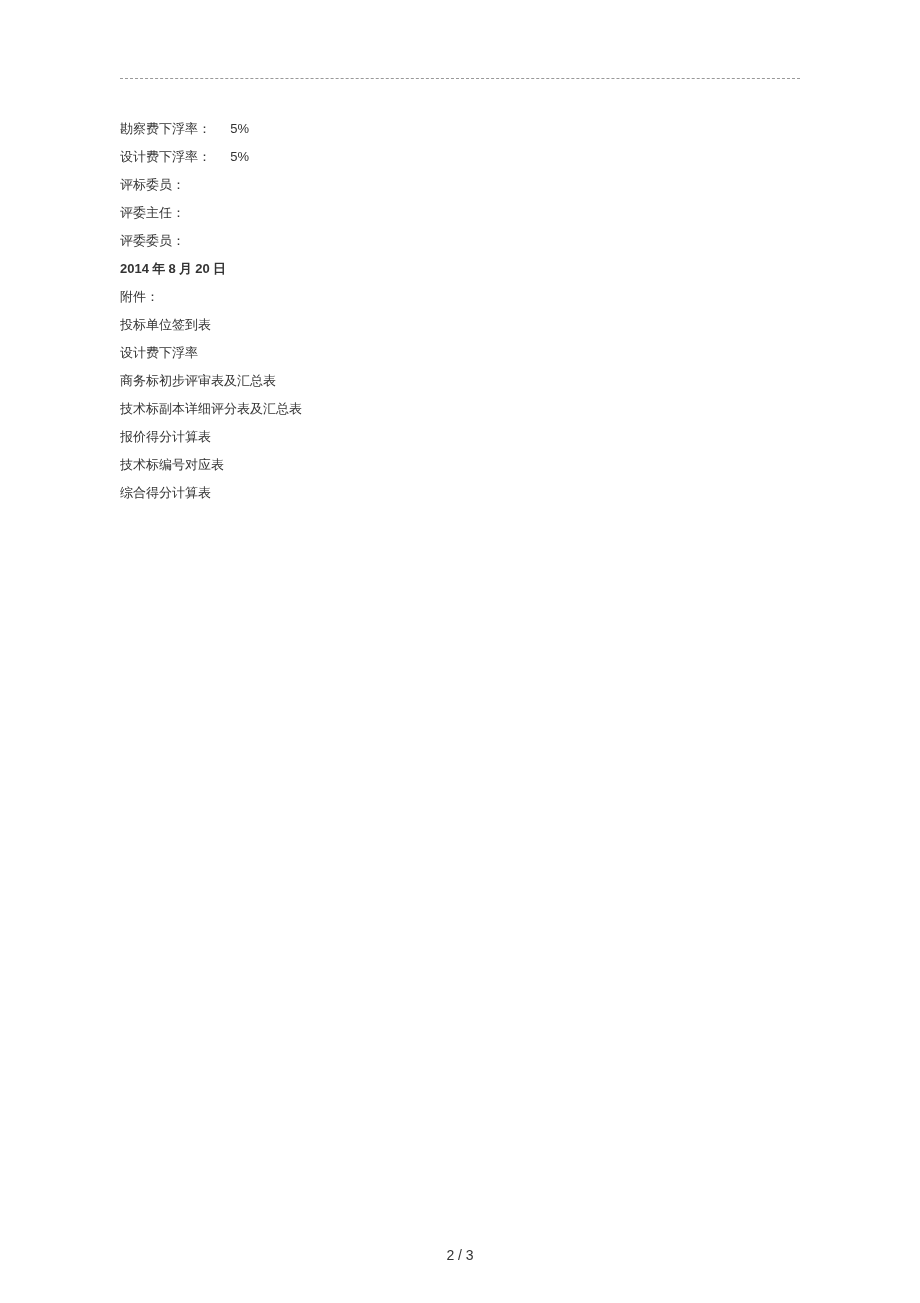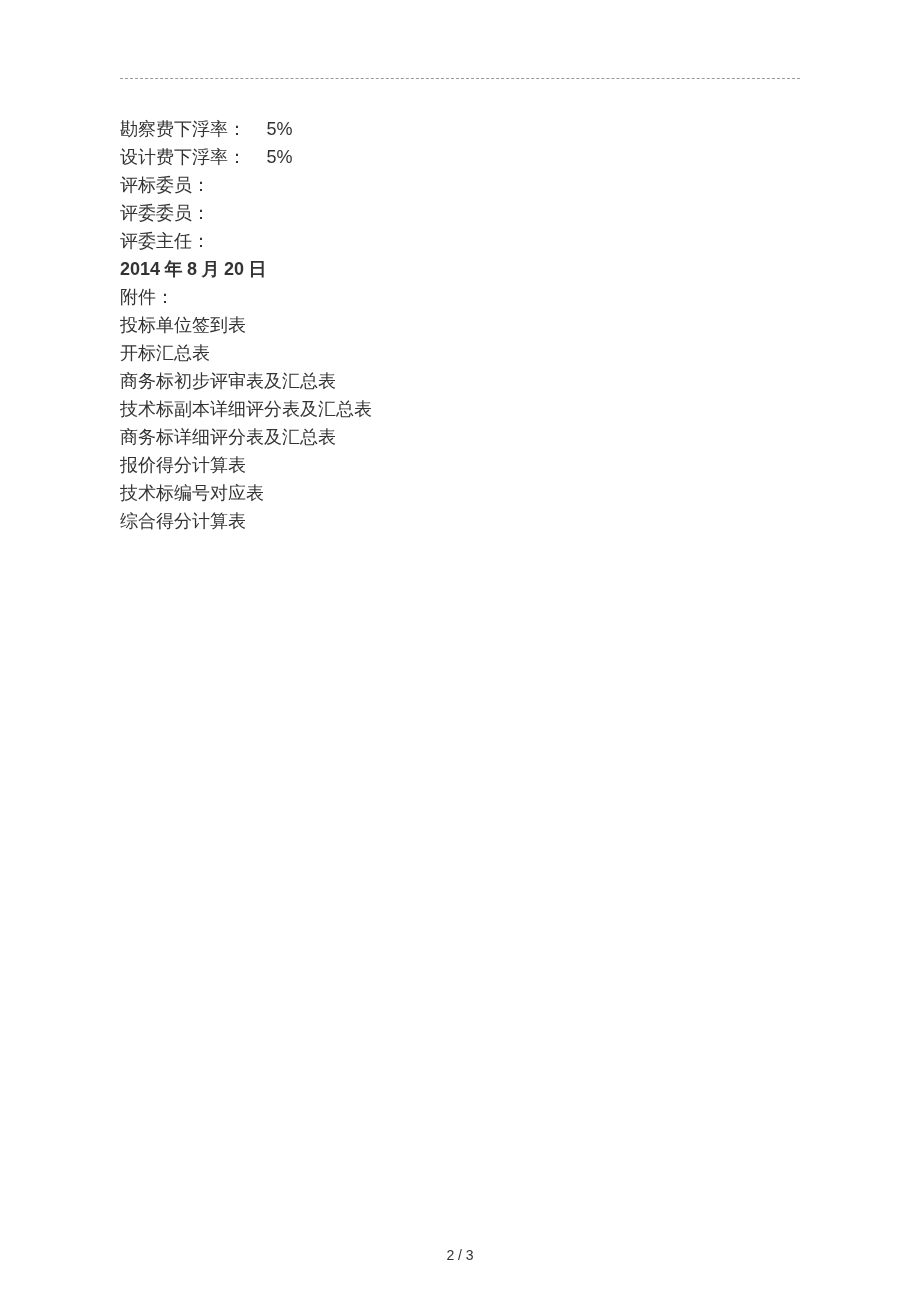--- a/index.html
+++ b/index.html
@@ -15,21 +15,21 @@
       position: relative;
     }
     .page-container {
       padding: 78px 120px 0 120px;
     }
     .top-border {
       border-top: 1px dashed #999;
       margin-bottom: 36px;
     }
     .content {
-      font-size: 18px;
+      font-size: 13px;
       line-height: 28px;
       color: #333;
     }
     .line {
       white-space: nowrap;
     }
     .label {
       display: inline;
     }
     .value {
@@ -70,49 +70,46 @@
     <div class="line">
       <span class="label">设计费下浮率：</span>
       <span class="value">5%</span>
     </div>
 
     <div class="line">
       <span>评标委员：</span>
     </div>
 
     <div class="line">
-      <span>评委委员：</span>
+      <span>评委主任：</span>
     </div>
 
     <div class="line">
-      <span>评委主任：</span>
+      <span>评委委员：</span>
     </div>
 
     <div class="line date-line">
       <span>2014</span><span class="date-cn"> 年 </span><span>8</span><span class="date-cn"> 月 </span><span>20</span><span class="date-cn"> 日</span>
     </div>
 
     <div class="line">
       <span>附件：</span>
     </div>
 
     <div class="line">
       <span>投标单位签到表</span>
     </div>
     <div class="line">
-      <span>开标汇总表</span>
+      <span>设计费下浮率</span>
     </div>
     <div class="line">
       <span>商务标初步评审表及汇总表</span>
     </div>
     <div class="line">
       <span>技术标副本详细评分表及汇总表</span>
-    </div>
-    <div class="line">
-      <span>商务标详细评分表及汇总表</span>
     </div>
     <div class="line">
       <span>报价得分计算表</span>
     </div>
     <div class="line">
       <span>技术标编号对应表</span>
     </div>
     <div class="line">
       <span>综合得分计算表</span>
     </div>

